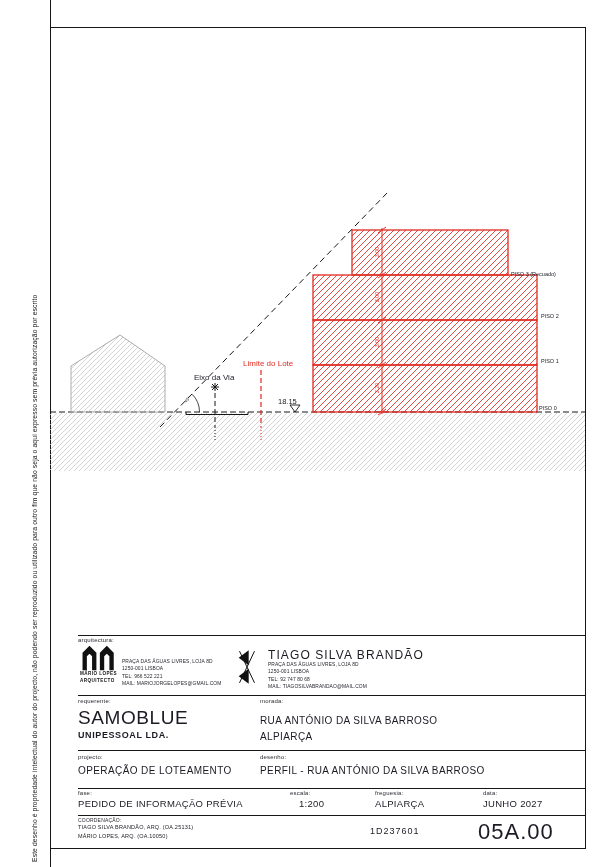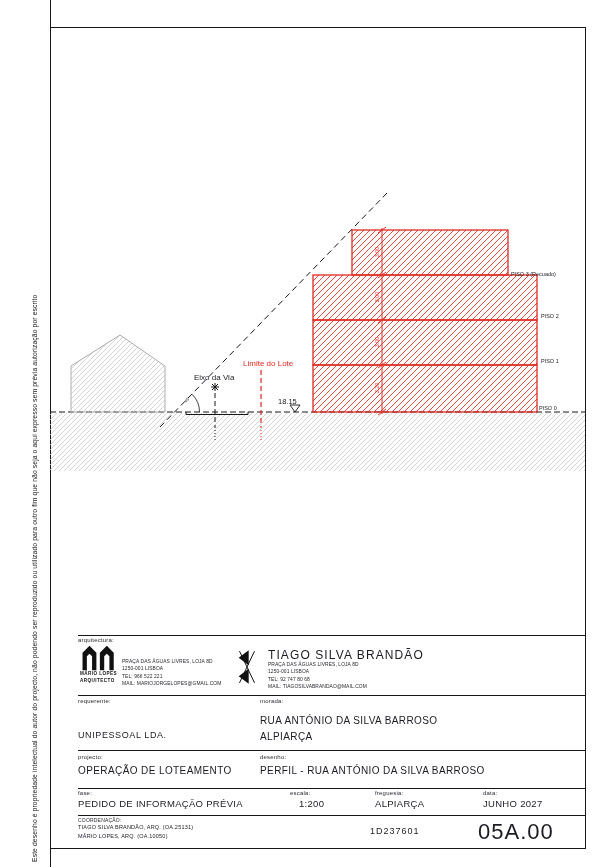--- a/index.html
+++ b/index.html
@@ -124,21 +124,22 @@
   </svg>
   <div class="val" style="left:268px;top:648px;font-size:12px;letter-spacing:1.1px;text-align:center;">TIAGO SILVA BRANDÃO</div>
   <div class="addr" style="left:268px;top:661px;">
     <div>PRAÇA DAS ÁGUAS LIVRES, LOJA 8D</div>
     <div>1250-001 LISBOA</div>
     <div>TEL: 92 747 80 68</div>
     <div>MAIL: TIAGOSILVABRANDAO@MAIL.COM</div>
   </div>
 
   <div class="lbl" style="left:78px;top:698px;">requerente:</div>
-  <div class="val" style="left:78px;top:730px;font-size:9px;letter-spacing:.6px;">UNIPESSOAL LDA.</div>
+  <div class="val big" style="left:78px;top:707px;">SAMOBLUE</div>
+  <div class="val" style="left:78px;top:730px;font-size:9px;letter-spacing:.6px;font-weight:bold;">UNIPESSOAL LDA.</div>
 
   <div class="lbl" style="left:260px;top:698px;">morada:</div>
   <div class="val med" style="left:260px;top:715px;">RUA ANTÓNIO DA SILVA BARROSO</div>
   <div class="val med" style="left:260px;top:731px;">ALPIARÇA</div>
 
   <div class="lbl" style="left:78px;top:754px;">projecto:</div>
   <div class="val med" style="left:78px;top:765px;">OPERAÇÃO DE LOTEAMENTO</div>
 
   <div class="lbl" style="left:260px;top:754px;">desenho:</div>
   <div class="val med" style="left:260px;top:765px;">PERFIL - RUA ANTÓNIO DA SILVA BARROSO</div>

